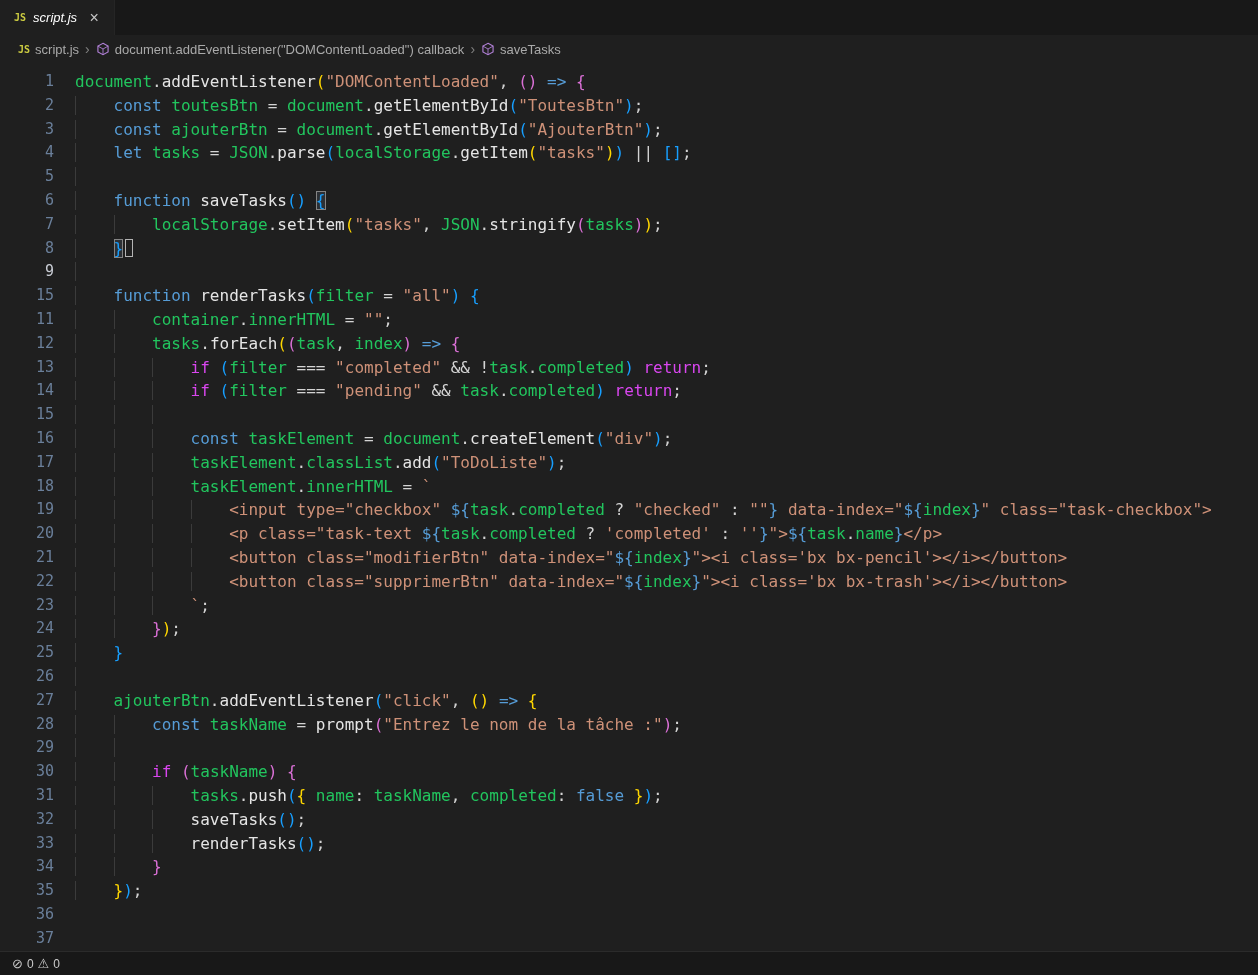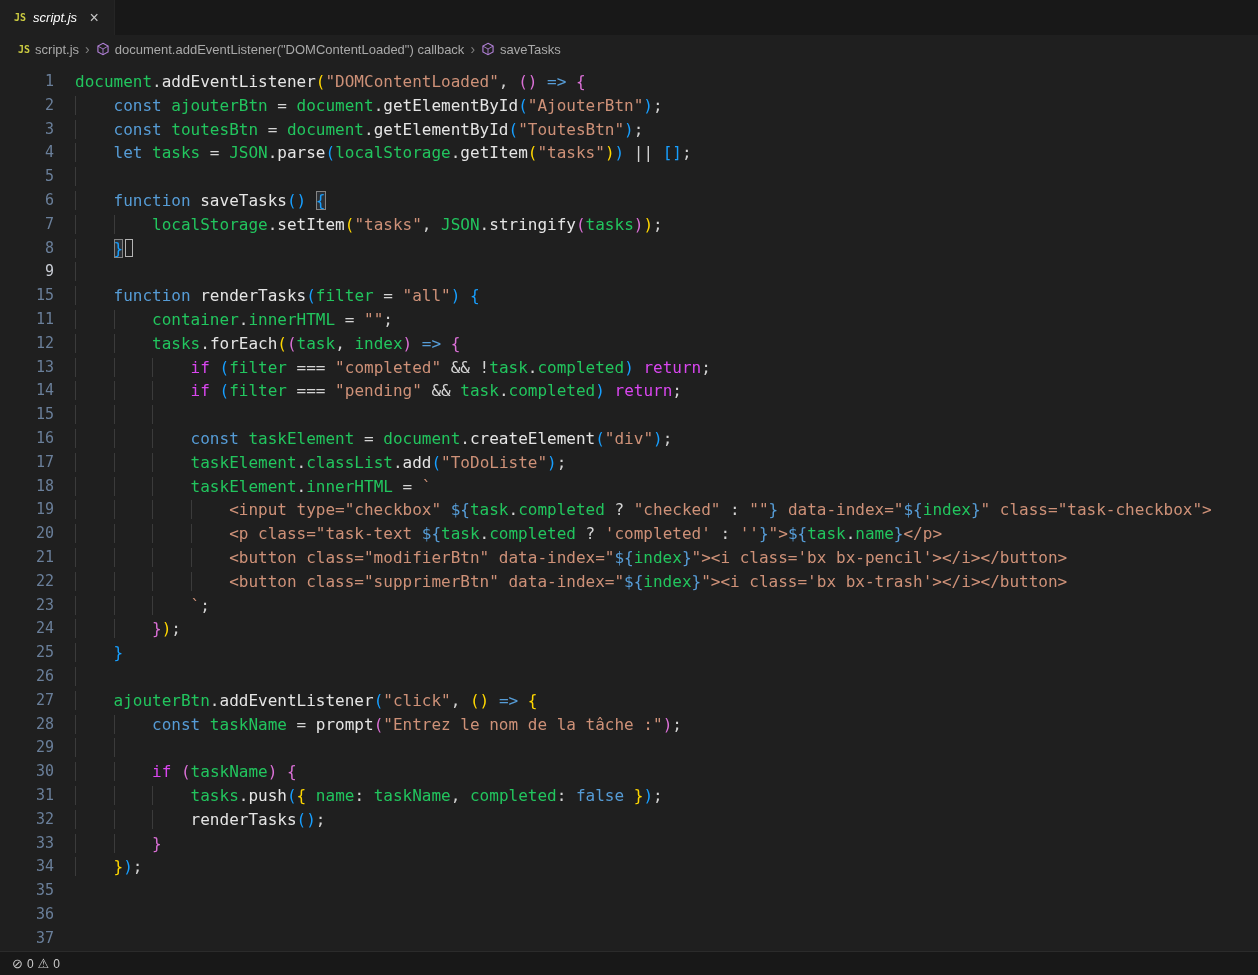--- a/index.html
+++ b/index.html
@@ -123,22 +123,22 @@
       <div class="line-num">31</div>
       <div class="line-num">32</div>
       <div class="line-num">33</div>
       <div class="line-num">34</div>
       <div class="line-num">35</div>
       <div class="line-num">36</div>
       <div class="line-num">37</div>
     </div>
   <div class="code-lines">
       <div class="code-line"><span class="tk v">document</span><span class="tk p">.</span><span class="tk f">addEventListener</span><span class="tk b1">(</span><span class="tk s">"DOMContentLoaded"</span><span class="tk p">, </span><span class="tk b2">(</span><span class="tk b2">)</span><span class="tk p"> </span><span class="tk k">=&gt;</span><span class="tk p"> </span><span class="tk b2">{</span></div>
+      <div class="code-line"><span class="indent-guide">    </span><span class="tk k">const </span><span class="tk v">toutesBtn</span><span class="tk p"> = </span><span class="tk v">document</span><span class="tk p">.</span><span class="tk f">getElementById</span><span class="tk b3">(</span><span class="tk s">"ToutesBtn"</span><span class="tk b3">)</span><span class="tk p">;</span></div>
       <div class="code-line"><span class="indent-guide">    </span><span class="tk k">const </span><span class="tk v">ajouterBtn</span><span class="tk p"> = </span><span class="tk v">document</span><span class="tk p">.</span><span class="tk f">getElementById</span><span class="tk b3">(</span><span class="tk s">"AjouterBtn"</span><span class="tk b3">)</span><span class="tk p">;</span></div>
-      <div class="code-line"><span class="indent-guide">    </span><span class="tk k">const </span><span class="tk v">toutesBtn</span><span class="tk p"> = </span><span class="tk v">document</span><span class="tk p">.</span><span class="tk f">getElementById</span><span class="tk b3">(</span><span class="tk s">"ToutesBtn"</span><span class="tk b3">)</span><span class="tk p">;</span></div>
       <div class="code-line"><span class="indent-guide">    </span><span class="tk k">let </span><span class="tk v">tasks</span><span class="tk p"> = </span><span class="tk v">JSON</span><span class="tk p">.</span><span class="tk f">parse</span><span class="tk b3">(</span><span class="tk v">localStorage</span><span class="tk p">.</span><span class="tk f">getItem</span><span class="tk b1">(</span><span class="tk s">"tasks"</span><span class="tk b1">)</span><span class="tk b3">)</span><span class="tk p"> || </span><span class="tk b3">[</span><span class="tk b3">]</span><span class="tk p">;</span></div>
       <div class="code-line"><span class="indent-guide">    </span></div>
       <div class="code-line"><span class="indent-guide">    </span><span class="tk k">function </span><span class="tk f">saveTasks</span><span class="tk b3">(</span><span class="tk b3">)</span><span class="tk p"> </span><span class="tk b3 m">{</span></div>
       <div class="code-line"><span class="indent-guide">    </span><span class="indent-guide">    </span><span class="tk v">localStorage</span><span class="tk p">.</span><span class="tk f">setItem</span><span class="tk b1">(</span><span class="tk s">"tasks"</span><span class="tk p">, </span><span class="tk v">JSON</span><span class="tk p">.</span><span class="tk f">stringify</span><span class="tk b2">(</span><span class="tk v">tasks</span><span class="tk b2">)</span><span class="tk b1">)</span><span class="tk p">;</span></div>
       <div class="code-line"><span class="indent-guide">    </span><span class="tk b3 m">}</span><span class="tk cursor"></span></div>
       <div class="code-line"><span class="indent-guide">    </span></div>
       <div class="code-line"><span class="indent-guide">    </span><span class="tk k">function </span><span class="tk f">renderTasks</span><span class="tk b3">(</span><span class="tk v">filter</span><span class="tk p"> = </span><span class="tk s">"all"</span><span class="tk b3">)</span><span class="tk p"> </span><span class="tk b3">{</span></div>
       <div class="code-line"><span class="indent-guide">    </span><span class="indent-guide">    </span><span class="tk v">container</span><span class="tk p">.</span><span class="tk v">innerHTML</span><span class="tk p"> = </span><span class="tk s">""</span><span class="tk p">;</span></div>
       <div class="code-line"><span class="indent-guide">    </span><span class="indent-guide">    </span><span class="tk v">tasks</span><span class="tk p">.</span><span class="tk f">forEach</span><span class="tk b1">(</span><span class="tk b2">(</span><span class="tk v">task</span><span class="tk p">, </span><span class="tk v">index</span><span class="tk b2">)</span><span class="tk p"> </span><span class="tk k">=&gt;</span><span class="tk p"> </span><span class="tk b2">{</span></div>
       <div class="code-line"><span class="indent-guide">    </span><span class="indent-guide">    </span><span class="indent-guide">    </span><span class="tk c">if</span><span class="tk p"> </span><span class="tk b3">(</span><span class="tk v">filter</span><span class="tk p"> === </span><span class="tk s">"completed"</span><span class="tk p"> &amp;&amp; </span><span class="tk p">!</span><span class="tk v">task</span><span class="tk p">.</span><span class="tk v">completed</span><span class="tk b3">)</span><span class="tk p"> </span><span class="tk c">return</span><span class="tk p">;</span></div>
@@ -153,20 +153,21 @@
       <div class="code-line"><span class="indent-guide">    </span><span class="indent-guide">    </span><span class="indent-guide">    </span><span class="indent-guide">    </span><span class="tk s">&lt;button class="supprimerBtn" data-index="</span><span class="tk k">${</span><span class="tk v">index</span><span class="tk k">}</span><span class="tk s">"&gt;&lt;i class='bx bx-trash'&gt;&lt;/i&gt;&lt;/button&gt;</span></div>
       <div class="code-line"><span class="indent-guide">    </span><span class="indent-guide">    </span><span class="indent-guide">    </span><span class="tk s">`</span><span class="tk p">;</span></div>
       <div class="code-line"><span class="indent-guide">    </span><span class="indent-guide">    </span><span class="tk b2">}</span><span class="tk b1">)</span><span class="tk p">;</span></div>
       <div class="code-line"><span class="indent-guide">    </span><span class="tk b3">}</span></div>
       <div class="code-line"><span class="indent-guide">    </span></div>
       <div class="code-line"><span class="indent-guide">    </span><span class="tk v">ajouterBtn</span><span class="tk p">.</span><span class="tk f">addEventListener</span><span class="tk b3">(</span><span class="tk s">"click"</span><span class="tk p">, </span><span class="tk b1">(</span><span class="tk b1">)</span><span class="tk p"> </span><span class="tk k">=&gt;</span><span class="tk p"> </span><span class="tk b1">{</span></div>
       <div class="code-line"><span class="indent-guide">    </span><span class="indent-guide">    </span><span class="tk k">const </span><span class="tk v">taskName</span><span class="tk p"> = </span><span class="tk f">prompt</span><span class="tk b2">(</span><span class="tk s">"Entrez le nom de la tâche :"</span><span class="tk b2">)</span><span class="tk p">;</span></div>
       <div class="code-line"><span class="indent-guide">    </span><span class="indent-guide">    </span></div>
       <div class="code-line"><span class="indent-guide">    </span><span class="indent-guide">    </span><span class="tk c">if</span><span class="tk p"> </span><span class="tk b2">(</span><span class="tk v">taskName</span><span class="tk b2">)</span><span class="tk p"> </span><span class="tk b2">{</span></div>
       <div class="code-line"><span class="indent-guide">    </span><span class="indent-guide">    </span><span class="indent-guide">    </span><span class="tk v">tasks</span><span class="tk p">.</span><span class="tk f">push</span><span class="tk b3">(</span><span class="tk b1">{</span><span class="tk p"> </span><span class="tk v">name</span><span class="tk p">: </span><span class="tk v">taskName</span><span class="tk p">, </span><span class="tk v">completed</span><span class="tk p">: </span><span class="tk k">false</span><span class="tk p"> </span><span class="tk b1">}</span><span class="tk b3">)</span><span class="tk p">;</span></div>
+      <div class="code-line"><span class="indent-guide">    </span><span class="indent-guide">    </span><span class="indent-guide">    </span><span class="tk f">saveTasks</span><span class="tk b3">(</span><span class="tk b3">)</span><span class="tk p">;</span></div>
       <div class="code-line"><span class="indent-guide">    </span><span class="indent-guide">    </span><span class="indent-guide">    </span><span class="tk f">renderTasks</span><span class="tk b3">(</span><span class="tk b3">)</span><span class="tk p">;</span></div>
       <div class="code-line"><span class="indent-guide">    </span><span class="indent-guide">    </span><span class="tk b2">}</span></div>
       <div class="code-line"><span class="indent-guide">    </span><span class="tk b1">}</span><span class="tk b3">)</span><span class="tk p">;</span></div>
     </div>
 </div>
 
 <div class="status-bar">
   <div class="status-item">
     <span class="status-icon">⊘</span>
     <span>0</span>

